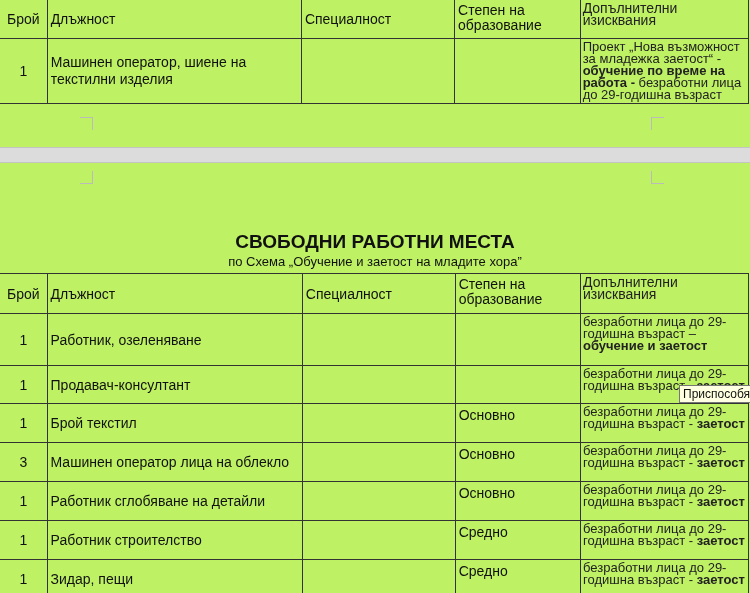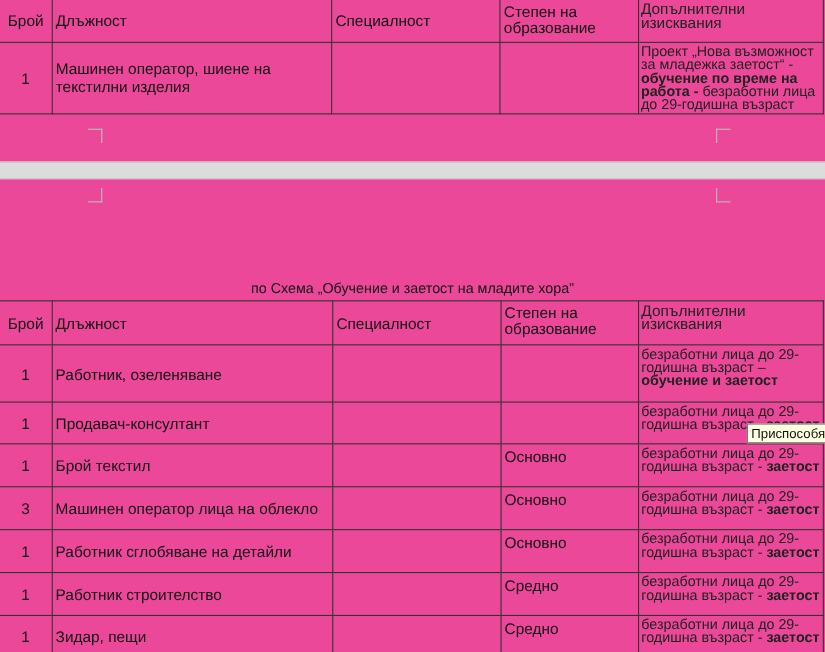--- a/index.html
+++ b/index.html
@@ -1,17 +1,17 @@
 <!DOCTYPE html>
 <html><head>
 <meta charset="utf-8">
 <style>
   html, body { margin:0; padding:0; }
   body { width:750px; height:593px; overflow:hidden; background:#fff; position:relative; font-family:"Liberation Sans", sans-serif; color:#111; }
-  .page { position:absolute; left:0; width:750px; background:#ec4899; }
+  .page { position:absolute; left:0; width:750px; background:#bef264; }
   .page1 { top:0; height:147px; }
   .gap { position:absolute; left:0; top:147px; width:750px; height:16px; background:#dcdcdc; border-top:1px solid #c4c4c4; border-bottom:1px solid #c4c4c4; box-sizing:border-box; }
   .page2 { top:163px; height:430px; }
   table { border-collapse:collapse; position:absolute; left:-1px; table-layout:fixed; }
   td { border:1.5px solid #333; vertical-align:top; padding:0; font-size:14px; }
   .c0 { width:48px; text-align:center; }
   .c1 { width:265px; }
   .c2 { width:152px; }
   .c3 { width:122px; }
   .c4 { width:170px; font-size:13px; line-height:12px; }
@@ -52,20 +52,21 @@
   <div class="mark" style="left:80px; top:117px; border-top-width:1px; border-right-width:1px;"></div>
   <div class="mark" style="left:651px; top:117px; border-top-width:1px; border-left-width:1px;"></div>
 </div>
 
 <div class="gap"></div>
 
 <div class="page page2">
   <div class="mark" style="left:80px; top:8px; border-bottom-width:1px; border-right-width:1px;"></div>
   <div class="mark" style="left:651px; top:8px; border-bottom-width:1px; border-left-width:1px;"></div>
 
+  <div class="title t2">СВОБОДНИ РАБОТНИ МЕСТА</div>
   <div class="title t3">по Схема „Обучение и заетост на младите хора”</div>
 
   <table style="top:110px;">
     <tbody>
         <tr class="hdr" style="height:40px;">
       <td class="c0 vm">Брой</td>
       <td class="c1 pad vm">Длъжност</td>
       <td class="c2 pad vm">Специалност</td>
       <td class="c3 pad" style="line-height:15px;">Степен на образование</td>
       <td class="c4 req">Допълнителни изисквания</td>

